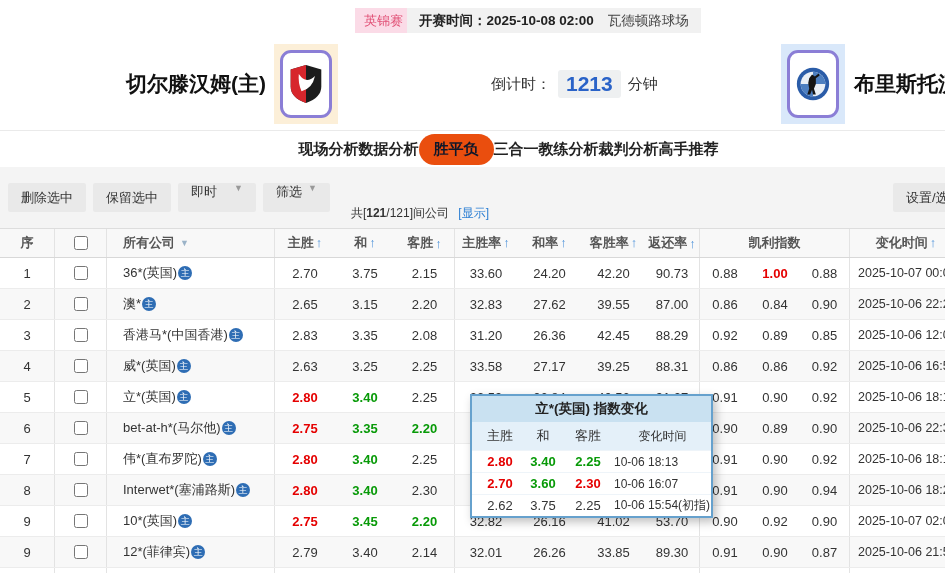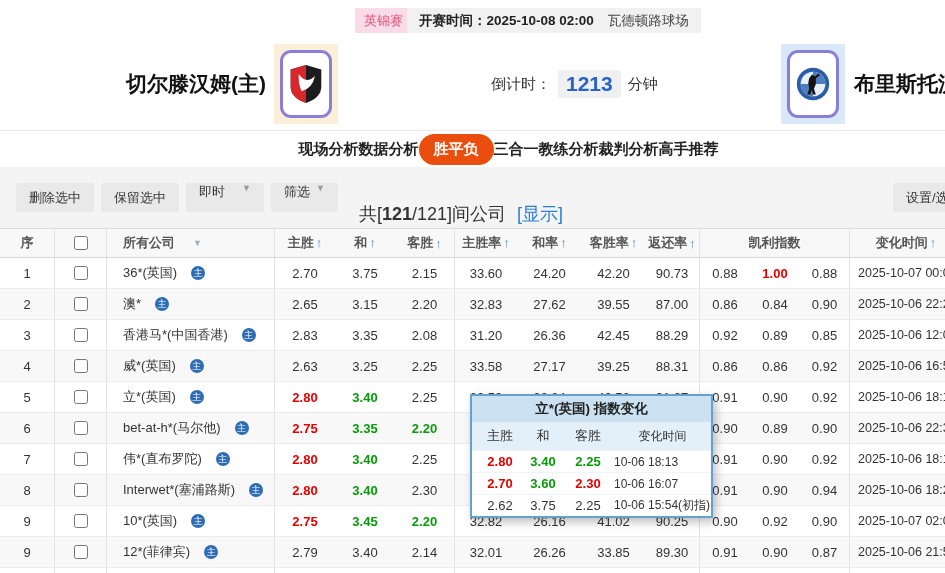--- a/index.html
+++ b/index.html
@@ -34,50 +34,50 @@
   .countdown { position:absolute; left:455px; top:0; height:92px; display:flex;
     align-items:center; gap:7px; }
   .cd-label,.cd-unit { font-size:15px; color:#333; }
   .cd-value { background:#eef0f1; border-radius:3px; padding:2px 8px;
     color:#2a63c8; font-size:21px; font-weight:bold; }
 
   
   .nav-tabs { height:37px; border-top:1px solid #eaeaea; display:flex; align-items:center;
     justify-content:center; padding-left:72px; }
   .tab { font-size:15px; font-weight:bold; color:#222; cursor:pointer; white-space:nowrap; }
-  .tab-active { background:#ea4e0e; color:#ffffff; padding:6px 15px; border-radius:16px; }
+  .tab-active { background:#ea4e0e; color:#0f172a; padding:6px 15px; border-radius:16px; }
 
   
   .toolbar { position:relative; height:61px; background:#f4f4f4;
-    display:flex; align-items:center; gap:7px; padding-left:16px; }
+    display:flex; align-items:center; gap:7px; padding-left:8px; }
   .tbtn { background:#e9e9e9; border:none; height:29px; padding:0 13px; font-size:13px;
     color:#333; border-radius:2px; font-family:inherit; cursor:pointer; white-space:nowrap; }
   .tbtn-drop { display:inline-flex; justify-content:space-between; }
   .drop-time { width:78px; }
   .caret { font-size:9px; color:#999; margin-left:6px; }
-  .count-text { margin-left:14px; font-size:18px; color:#333; white-space:nowrap;margin-top:32px; }
+  .count-text { margin-left:14px; font-size:12px; color:#333; white-space:nowrap;margin-top:32px; }
   .count-bold { font-weight:bold; }
   .show-link { color:#2d7fd3; margin-left:6px; cursor:pointer; text-decoration:none; }
   .settings-btn { position:absolute; left:893px; top:16px; }
 
   
   .grid14 { display:grid;
     grid-template-columns:55px 52px 168px 60px 60px 60px 62px 65px 63px 55px 50px 50px 50px 112px; }
   .thead { display:grid;
     grid-template-columns:55px 52px 168px 60px 60px 60px 62px 65px 63px 55px 150px 112px;
     height:30px; align-items:center; background:#f8f8f8;
     border-top:1px solid #ddd; border-bottom:1px solid #d8d8d8;
     font-weight:bold; color:#555; }
   .trow { height:31px; align-items:center; border-bottom:1px solid #ececec; background:#fff; }
   .trow:nth-child(even) { background:#f8f8f8; }
   .td,.th { text-align:center; white-space:nowrap; overflow:visible; }
   .br { border-right:1px solid #e3e3e3; height:100%; display:flex;
     align-items:center; justify-content:center; }
   .th.br,.td.br { }
-  .company-cell { justify-content:flex-start !important; padding-left:16px; gap:14px; }
+  .company-cell { justify-content:flex-start !important; padding-left:16px; gap:1px; }
   .badge-main { display:inline-flex; width:14px; height:14px; border-radius:50%;
     background:#2e6db4; color:#fff; font-size:9px; align-items:center; justify-content:center;
     flex:0 0 auto; }
   .arr { color:#4a90d9; margin-left:2px; font-weight:normal; }
   .hdr-caret { color:#9bb3c8; font-size:9px; margin-left:4px; }
   .time-cell { text-align:left !important; justify-content:flex-start !important;
     padding-left:8px; font-size:12.5px; }
   .c-red { color:#e50000; font-weight:bold; }
   .c-green { color:#089a08; font-weight:bold; }
   .c-black { color:#333; }
@@ -426,21 +426,21 @@
         </div>
         <div class="td c-red">2.75</div>
         <div class="td c-green">3.45</div>
         <div class="td br">
           <span class="c-green">2.20</span>
         </div>
         <div class="td">32.82</div>
         <div class="td">26.16</div>
         <div class="td">41.02</div>
         <div class="td br">
-          <span>90.25</span>
+          <span>53.70</span>
         </div>
         <div class="td c-black">0.90</div>
         <div class="td c-black">0.92</div>
         <div class="td br">
           <span class="c-black">0.90</span>
         </div>
         <div class="td time-cell">2025-10-07 02:07</div>
       </div>
       <div class="trow grid14">
         <div class="td br">9</div>

